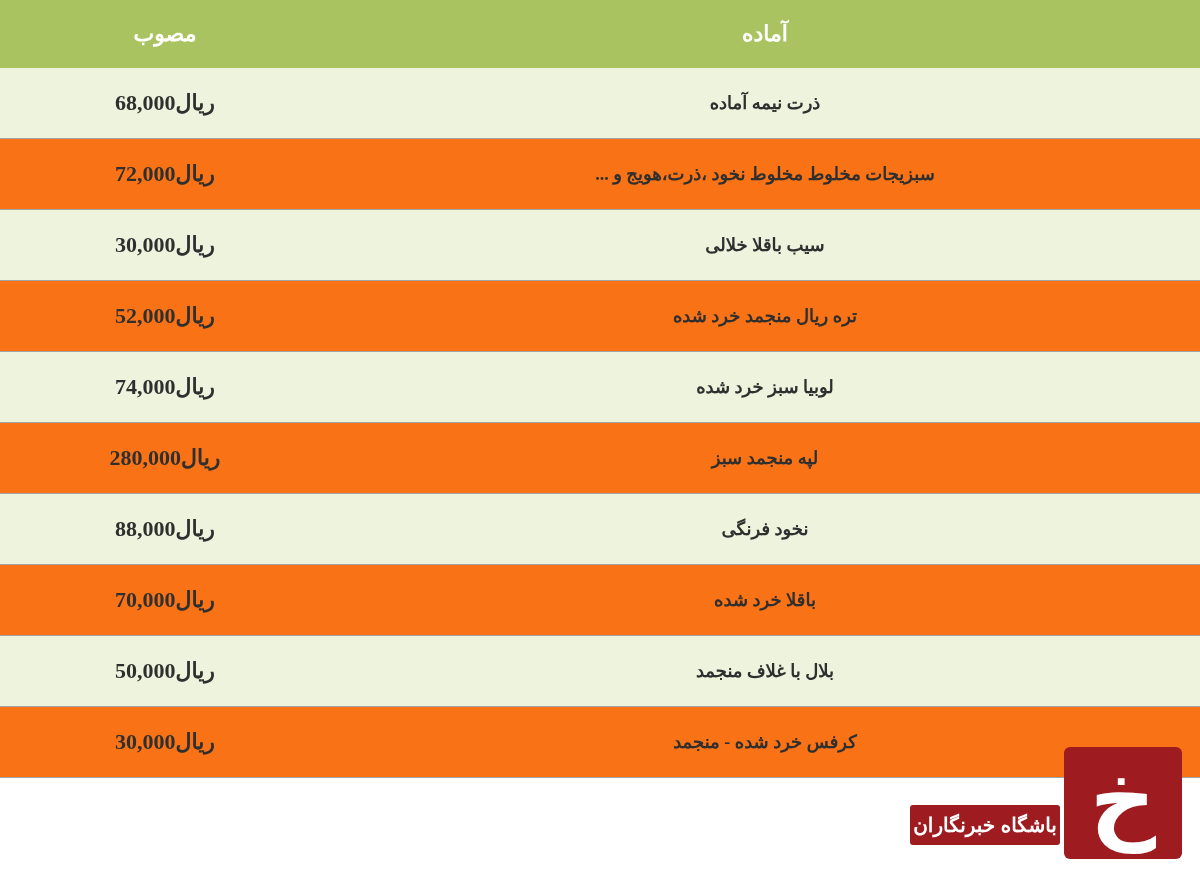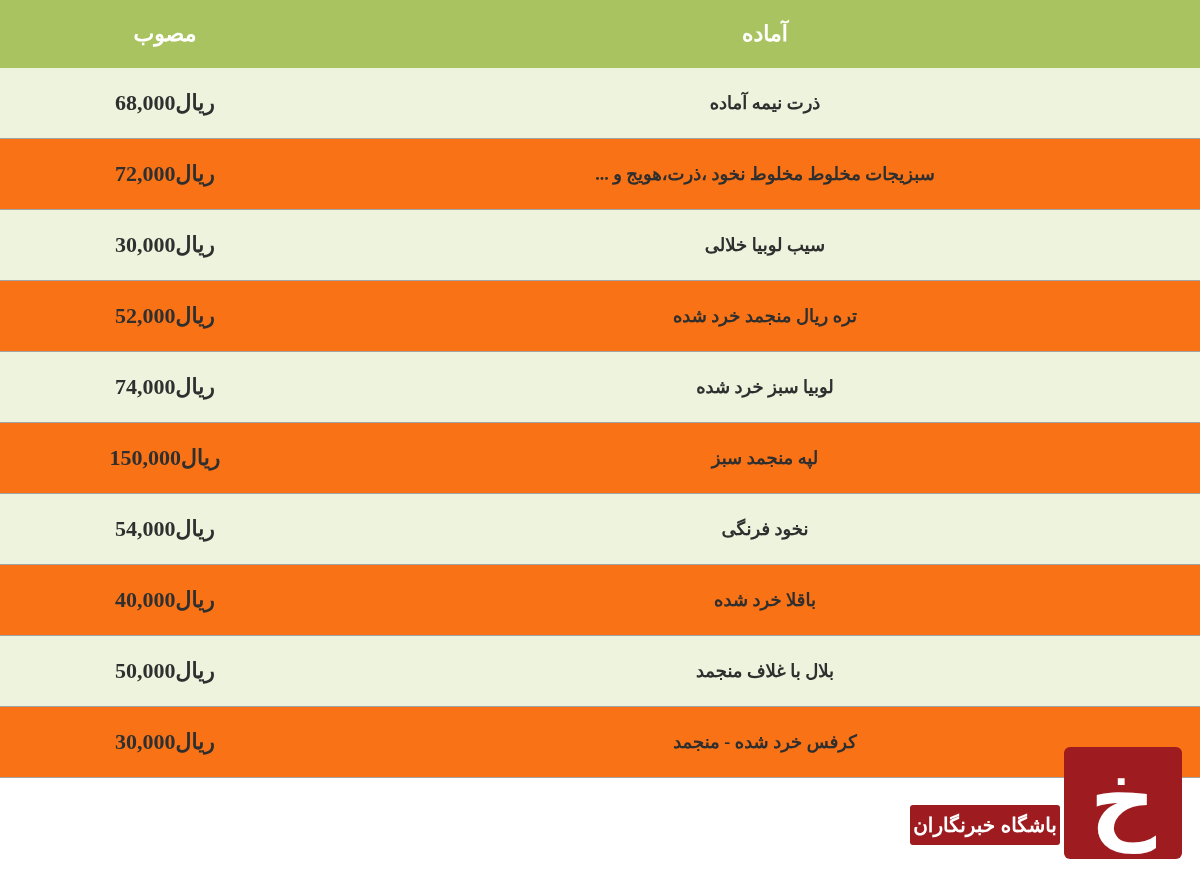--- a/index.html
+++ b/index.html
@@ -156,42 +156,42 @@
     <tbody>
       <tr class="row-odd">
         <td class="title-cell">ذرت نیمه آماده</td>
         <td class="price-cell"><span class="price-wrap"><span class="price-unit">ریال</span><span class="price-num">68,000</span></span></td>
       </tr>
       <tr class="row-even">
         <td class="title-cell">سبزیجات مخلوط  مخلوط نخود ،ذرت،هویج و ...</td>
         <td class="price-cell"><span class="price-wrap"><span class="price-unit">ریال</span><span class="price-num">72,000</span></span></td>
       </tr>
       <tr class="row-odd">
-        <td class="title-cell">سیب لوبیا خلالی</td>
+        <td class="title-cell">سیب باقلا خلالی</td>
         <td class="price-cell"><span class="price-wrap"><span class="price-unit">ریال</span><span class="price-num">30,000</span></span></td>
       </tr>
       <tr class="row-even">
         <td class="title-cell">تره ریال منجمد   خرد شده</td>
         <td class="price-cell"><span class="price-wrap"><span class="price-unit">ریال</span><span class="price-num">52,000</span></span></td>
       </tr>
       <tr class="row-odd">
         <td class="title-cell">لوبیا سبز  خرد شده</td>
         <td class="price-cell"><span class="price-wrap"><span class="price-unit">ریال</span><span class="price-num">74,000</span></span></td>
       </tr>
       <tr class="row-even">
         <td class="title-cell">لپه منجمد سبز</td>
-        <td class="price-cell"><span class="price-wrap"><span class="price-unit">ریال</span><span class="price-num">150,000</span></span></td>
+        <td class="price-cell"><span class="price-wrap"><span class="price-unit">ریال</span><span class="price-num">280,000</span></span></td>
       </tr>
       <tr class="row-odd">
         <td class="title-cell">نخود فرنگی</td>
-        <td class="price-cell"><span class="price-wrap"><span class="price-unit">ریال</span><span class="price-num">54,000</span></span></td>
+        <td class="price-cell"><span class="price-wrap"><span class="price-unit">ریال</span><span class="price-num">88,000</span></span></td>
       </tr>
       <tr class="row-even">
         <td class="title-cell">باقلا  خرد شده</td>
-        <td class="price-cell"><span class="price-wrap"><span class="price-unit">ریال</span><span class="price-num">40,000</span></span></td>
+        <td class="price-cell"><span class="price-wrap"><span class="price-unit">ریال</span><span class="price-num">70,000</span></span></td>
       </tr>
       <tr class="row-odd">
         <td class="title-cell">بلال با غلاف منجمد</td>
         <td class="price-cell"><span class="price-wrap"><span class="price-unit">ریال</span><span class="price-num">50,000</span></span></td>
       </tr>
       <tr class="row-even">
         <td class="title-cell">کرفس خرد شده - منجمد</td>
         <td class="price-cell"><span class="price-wrap"><span class="price-unit">ریال</span><span class="price-num">30,000</span></span></td>
       </tr>
     </tbody>

